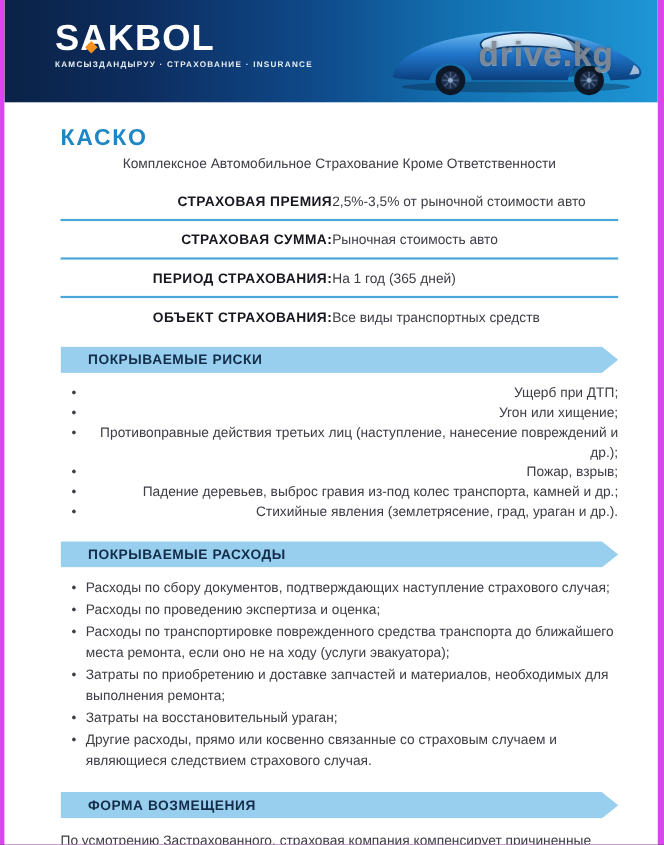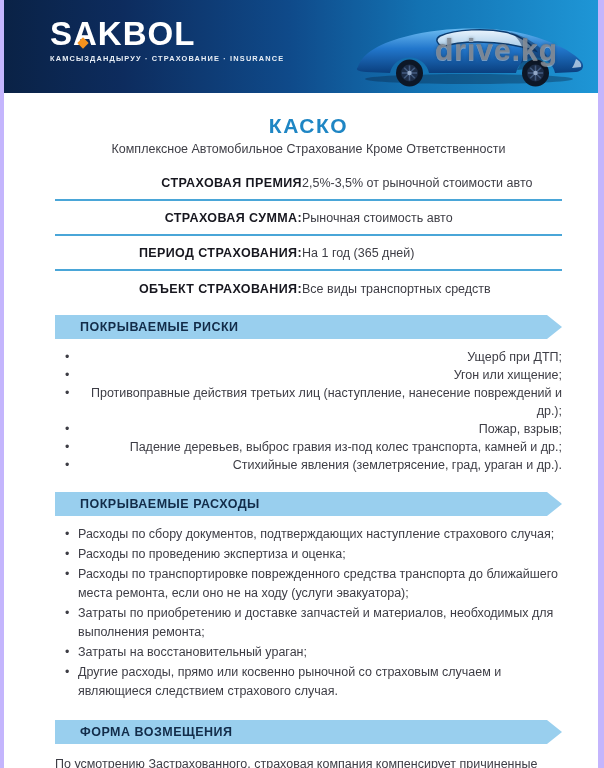--- a/index.html
+++ b/index.html
@@ -3,21 +3,21 @@
 <meta charset="utf-8">
 <style>
   * { box-sizing: border-box; }
   html,body { margin:0; padding:0; }
   body {
     font-family: "Liberation Sans", "DejaVu Sans", sans-serif;
     background:#2a2a2a;
   }
   .page {
     position:relative; width:604px; height:768px; margin:0 auto;
-    background:#c4b5fd; overflow:hidden;
+    background:#d946ef; overflow:hidden;
   }
   .page-inner {
     position:absolute; left:4px; right:6px; top:0; bottom:0;
     background:#ffffff; overflow:hidden;
   }
 
   
   .hdr {
     position:relative; height:93px;
     background:linear-gradient(90deg,
@@ -43,21 +43,21 @@
   .watermark {
     position:absolute; right:30px; top:26px; font-size:30px; font-weight:800;
     letter-spacing:1px; color:rgba(122,131,141,0.82);
     text-shadow:0 1px 0 rgba(255,255,255,0.4), 0 0 3px rgba(50,60,72,0.45);
     z-index:2;
   }
 
   
   main { padding:0 36px 0 51px; }
   h1.title {
-    margin:21px 0 4px; text-align:center; font-size:21px; font-weight:bold;
+    margin:21px 0 4px; text-align:left; font-size:21px; font-weight:bold;
     letter-spacing:1.5px; color:var(--accent-blue,#1f86c4);
   }
   .subtitle {
     margin:0 0 10px; text-align:center; font-size:12.5px; color:#3d3d45;
   }
 
   .info-table { margin-top:4px; }
   .info-row {
     display:grid; grid-template-columns:247px 1fr; align-items:center; height:35px;
   }
@@ -190,21 +190,21 @@
       <section>
         <div class="section-bar">
           <h2>ПОКРЫВАЕМЫЕ РАСХОДЫ</h2>
         </div>
         <ul class="bullets list-b">
           <li>Расходы по сбору документов, подтверждающих наступление страхового случая;</li>
           <li>Расходы по проведению экспертиза и оценка;</li>
           <li>Расходы по транспортировке поврежденного средства транспорта до ближайшего места ремонта, если оно не на ходу (услуги эвакуатора);</li>
           <li>Затраты по приобретению и доставке запчастей и материалов, необходимых для выполнения ремонта;</li>
           <li>Затраты на восстановительный ураган;</li>
-          <li>Другие расходы, прямо или косвенно рыночной со страховым случаем и являющиеся следствием страхового случая.</li>
+          <li>Другие расходы, прямо или косвенно связанные со страховым случаем и являющиеся следствием страхового случая.</li>
         </ul>
       </section>
 
       <section>
         <div class="section-bar">
           <h2>ФОРМА ВОЗМЕЩЕНИЯ</h2>
         </div>
         <p class="paragraph">По усмотрению Застрахованного, страховая компания компенсирует причиненные убытки: в форме денежного возмещения или берет на себя обязательства по ремонту и восстановлению транспортного средства.</p>
       </section>
     </main>

